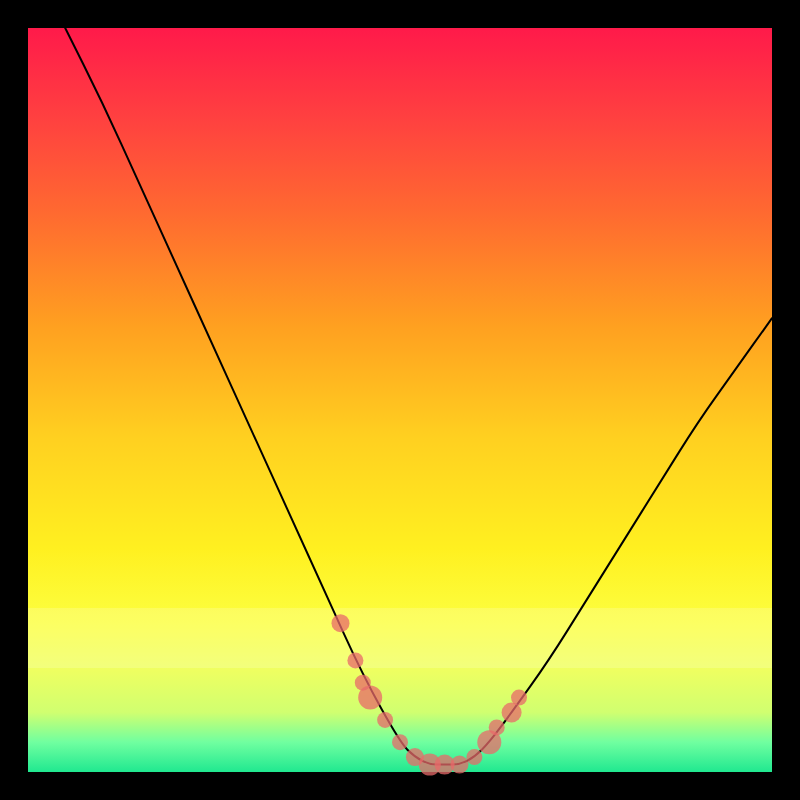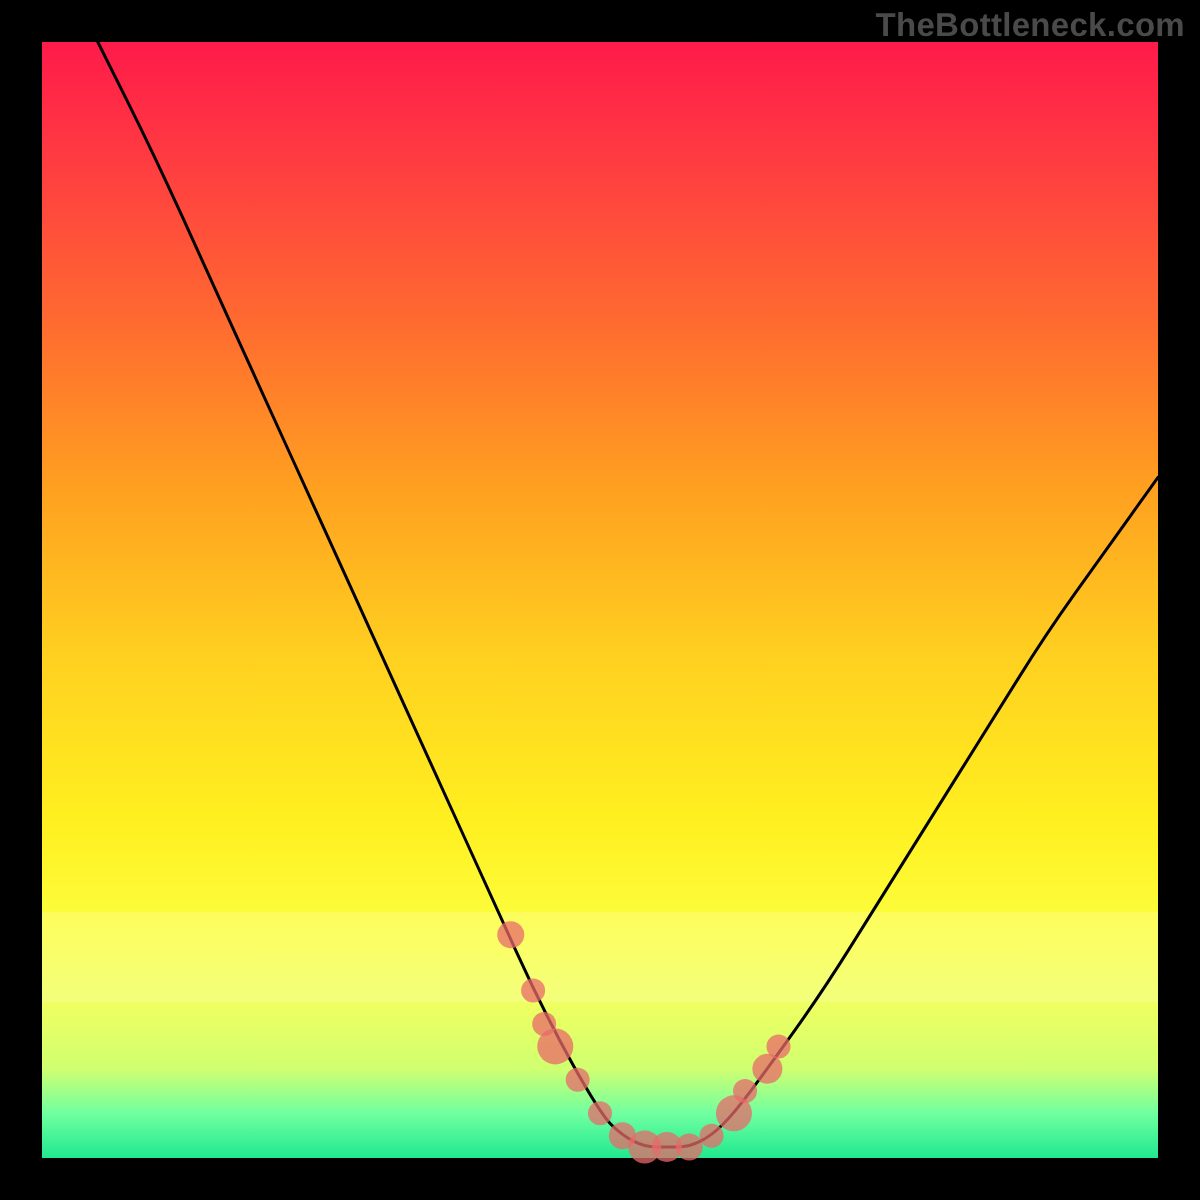--- a/index.html
+++ b/index.html
@@ -85,14 +85,13 @@
           <circle class="dot" cx="431.5" cy="736.6" r="9"></circle>
           <circle class="dot" cx="446.4" cy="729.1" r="8"></circle>
           <circle class="dot" cx="461.3" cy="714.2" r="12"></circle>
           <circle class="dot" cx="468.7" cy="699.4" r="8"></circle>
           <circle class="dot" cx="483.6" cy="684.5" r="10"></circle>
           <circle class="dot" cx="491.0" cy="669.6" r="8"></circle>
         </g>
     </svg>
 
   </div>
-  <div class="watermark">TheBottleneck.com</div>
 </div>
 
 </body></html>

